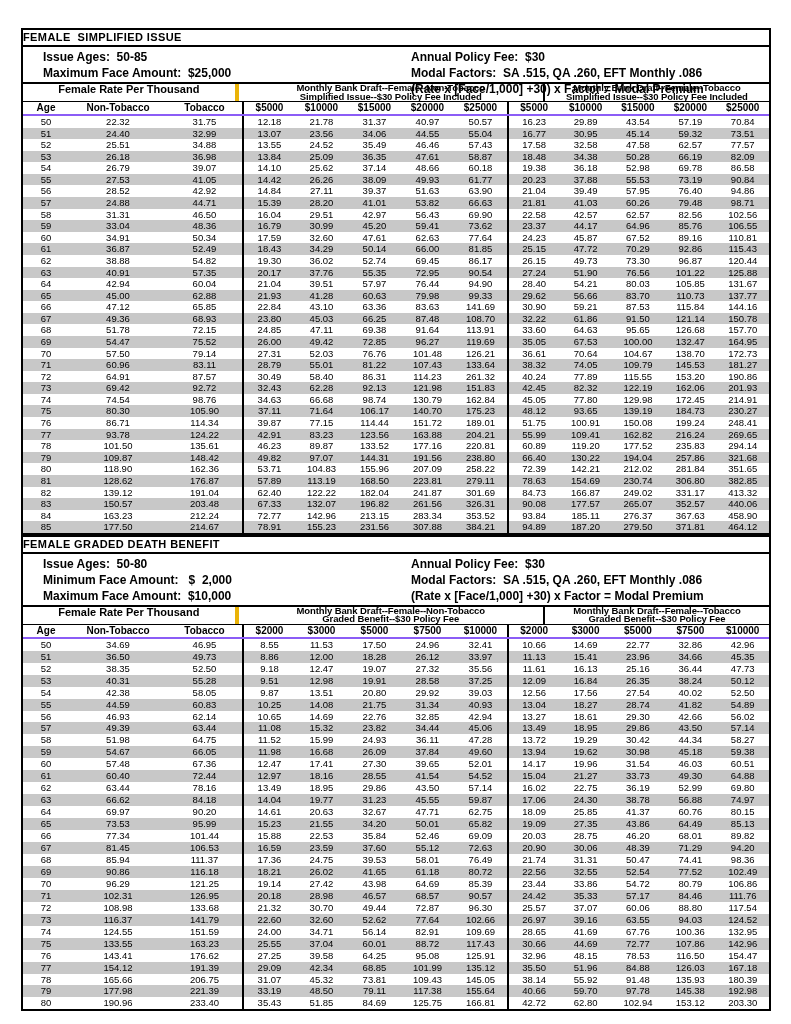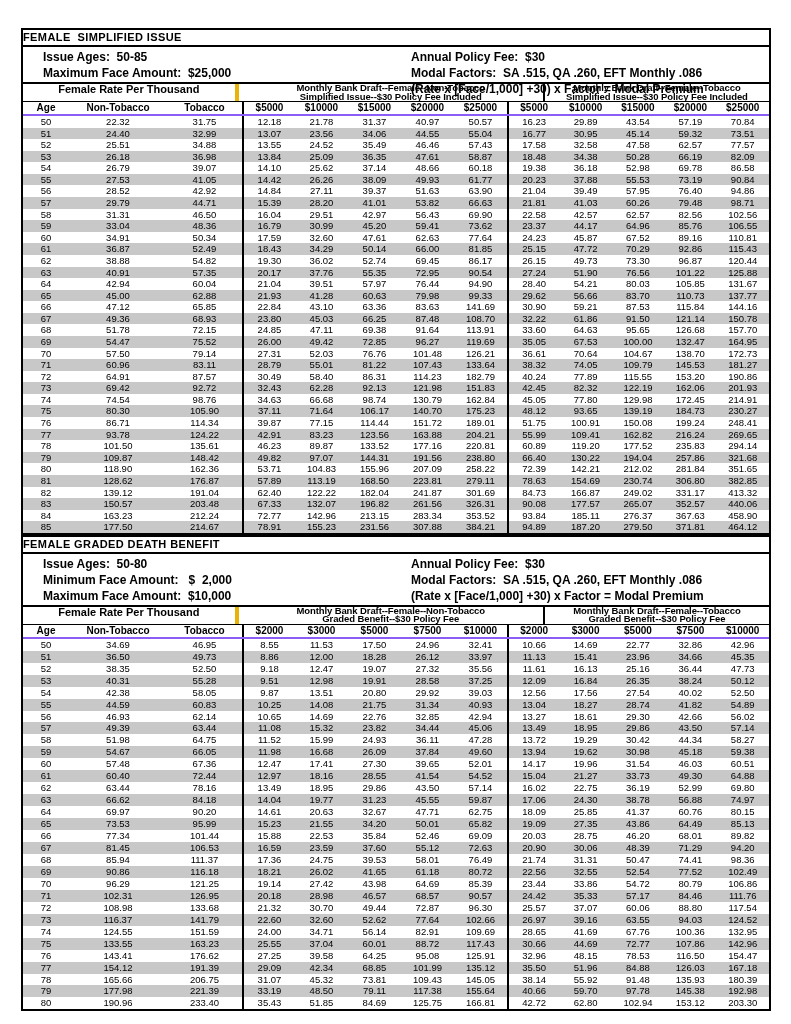--- a/index.html
+++ b/index.html
@@ -187,21 +187,21 @@
           <span class="c c6">51.63</span>
           <span class="c c7">63.90</span>
           <span class="c c8">21.04</span>
           <span class="c c9">39.49</span>
           <span class="c c10">57.95</span>
           <span class="c c11">76.40</span>
           <span class="c c12">94.86</span>
         </div>
         <div class="row">
           <span class="c c0">57</span>
-          <span class="c c1">29.79</span>
+          <span class="c c1">24.88</span>
           <span class="c c2">44.71</span>
           <span class="c c3">15.39</span>
           <span class="c c4">28.20</span>
           <span class="c c5">41.01</span>
           <span class="c c6">53.82</span>
           <span class="c c7">66.63</span>
           <span class="c c8">21.81</span>
           <span class="c c9">41.03</span>
           <span class="c c10">60.26</span>
           <span class="c c11">79.48</span>
@@ -418,21 +418,21 @@
           <span class="c c12">181.27</span>
         </div>
         <div class="row">
           <span class="c c0">72</span>
           <span class="c c1">64.91</span>
           <span class="c c2">87.57</span>
           <span class="c c3">30.49</span>
           <span class="c c4">58.40</span>
           <span class="c c5">86.31</span>
           <span class="c c6">114.23</span>
-          <span class="c c7">182.79</span>
+          <span class="c c7">261.32</span>
           <span class="c c8">40.24</span>
           <span class="c c9">77.89</span>
           <span class="c c10">115.55</span>
           <span class="c c11">153.20</span>
           <span class="c c12">190.86</span>
         </div>
         <div class="row">
           <span class="c c0">73</span>
           <span class="c c1">69.42</span>
           <span class="c c2">92.72</span>

